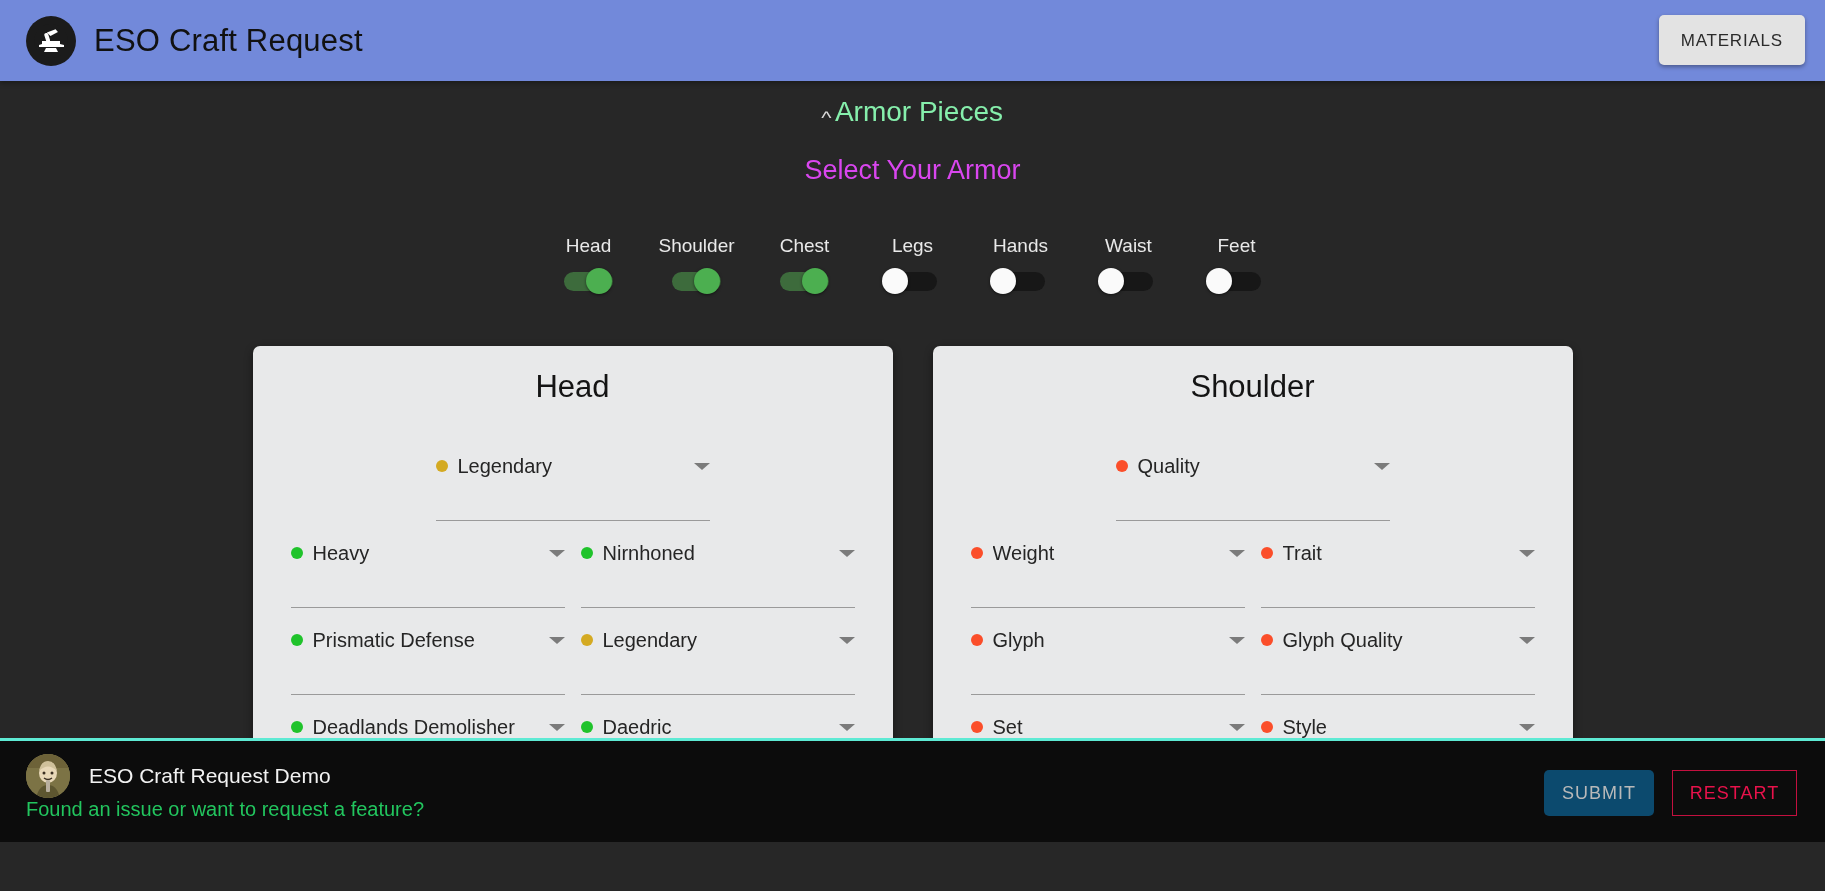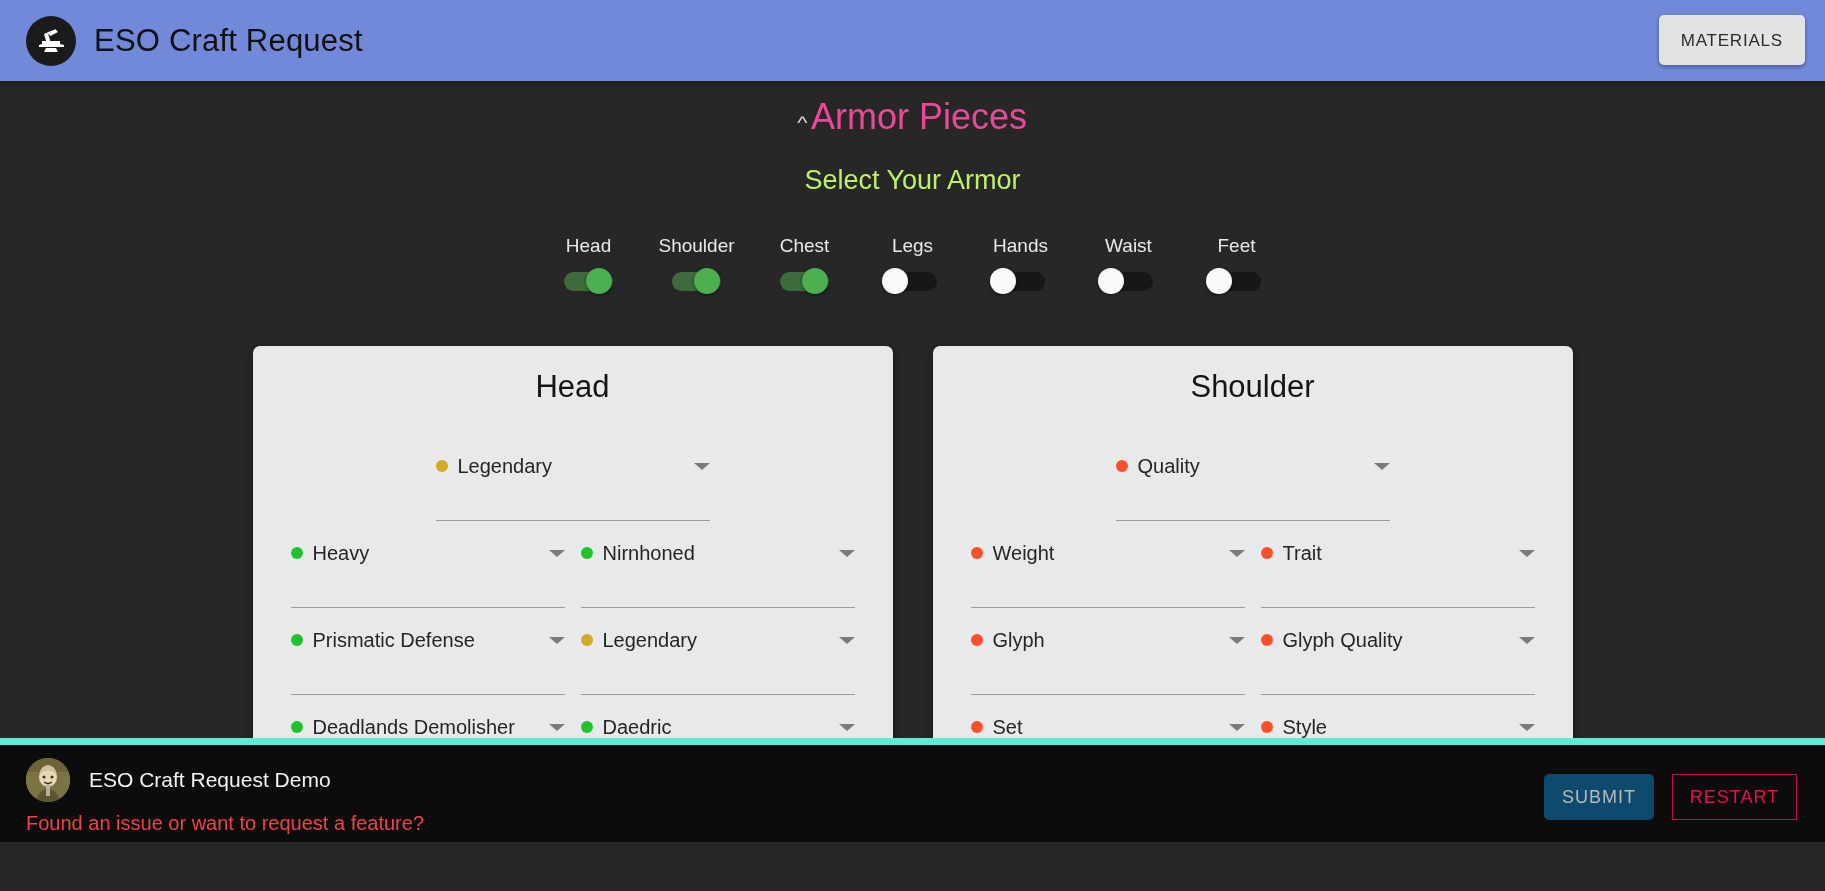--- a/index.html
+++ b/index.html
@@ -51,25 +51,25 @@
     margin-top: 14px;
     display: flex; align-items: center; justify-content: center;
     gap: 4px;
   }
   .caret-up {
     color: #d8d8d8; font-size: 19px; line-height: 1;
     position: relative; top: 5px;
     transform: scaleX(1.15);
   }
   .section-title {
-    font-size: 36px; color: #ec4899; font-weight: 400;
+    font-size: 28px; color: #86efac; font-weight: 400;
   }
   .sub-title {
     margin-top: 27px;
-    font-size: 27px; color: #bef264; font-weight: 400;
+    font-size: 27px; color: #d946ef; font-weight: 400;
   }
 
   
   .toggle-row {
     position: absolute; top: 235px; left: 0; width: 1825px;
     display: flex; justify-content: center; align-items: flex-start;
     gap: 0px;
   }
   .toggle-cell {
     width: 108px; display: flex; flex-direction: column; align-items: center;
@@ -150,36 +150,36 @@
     width: 640px; height: 30px;
     background: #f2f2f2; border-radius: 7px 7px 0 0;
     box-shadow: 0 -1px 6px rgba(0,0,0,0.4);
     z-index: 5;
   }
 
   
   .footer {
     position: absolute; bottom: 0; left: 0; width: 1825px; height: 104px;
     background: #0c0c0c; z-index: 20;
-    border-top: 7px solid #5eead4;
+    border-top: 3px solid #5eead4;
   }
   .footer-left {
     position: absolute; left: 26px; top: 13px;
   }
   .footer-user { display: flex; align-items: center; }
   .avatar {
     width: 44px; height: 44px; border-radius: 50%;
     flex: 0 0 auto; overflow: hidden;
     background: #8a8150;
   }
   .footer-name {
     margin-left: 19px; font-size: 21px; color: #f2f2f2;
   }
   .footer-sub {
-    margin-top: 10px; font-size: 20px; color: #ef4444;
+    font-size: 20px; color: #22c55e;
   }
   .footer-actions {
     position: absolute; right: 28px; top: 29px;
     display: flex; align-items: center; gap: 18px;
   }
   .btn-submit {
     height: 46px; width: 110px;
     background: #0c4a6e; color: #b9b9b9;
     border: none; border-radius: 5px;
     font-size: 18px; letter-spacing: 1px;

